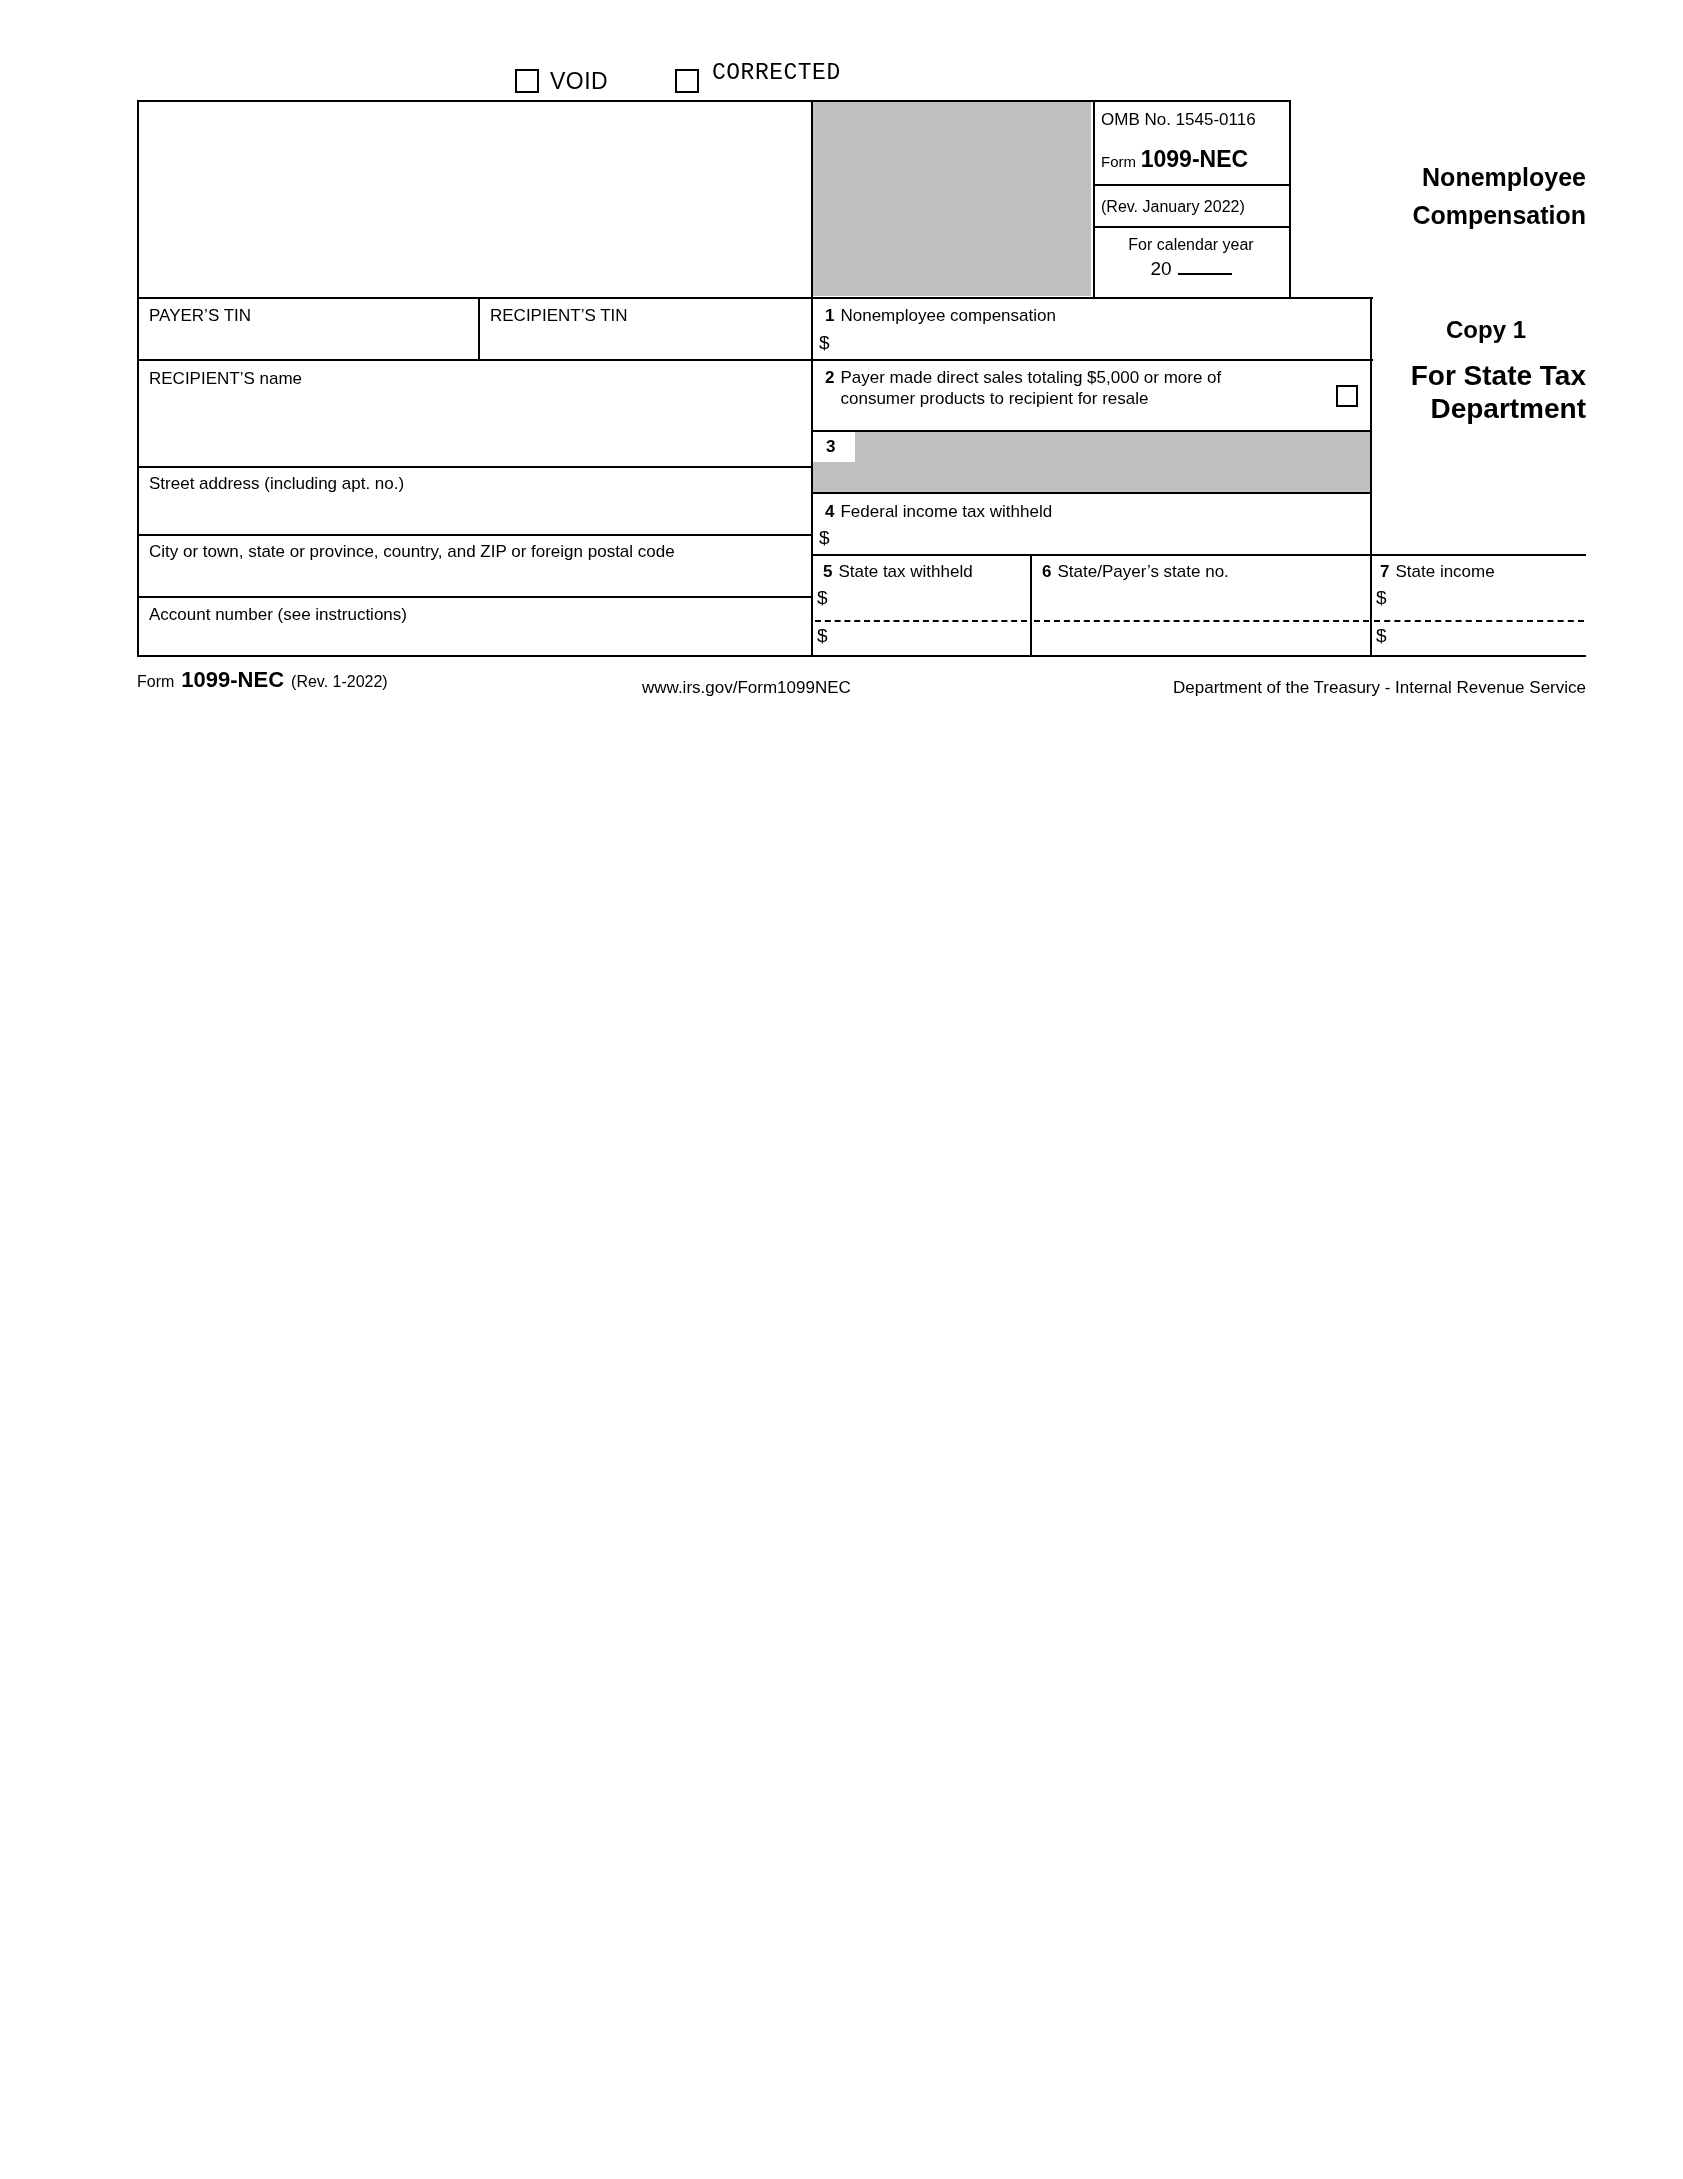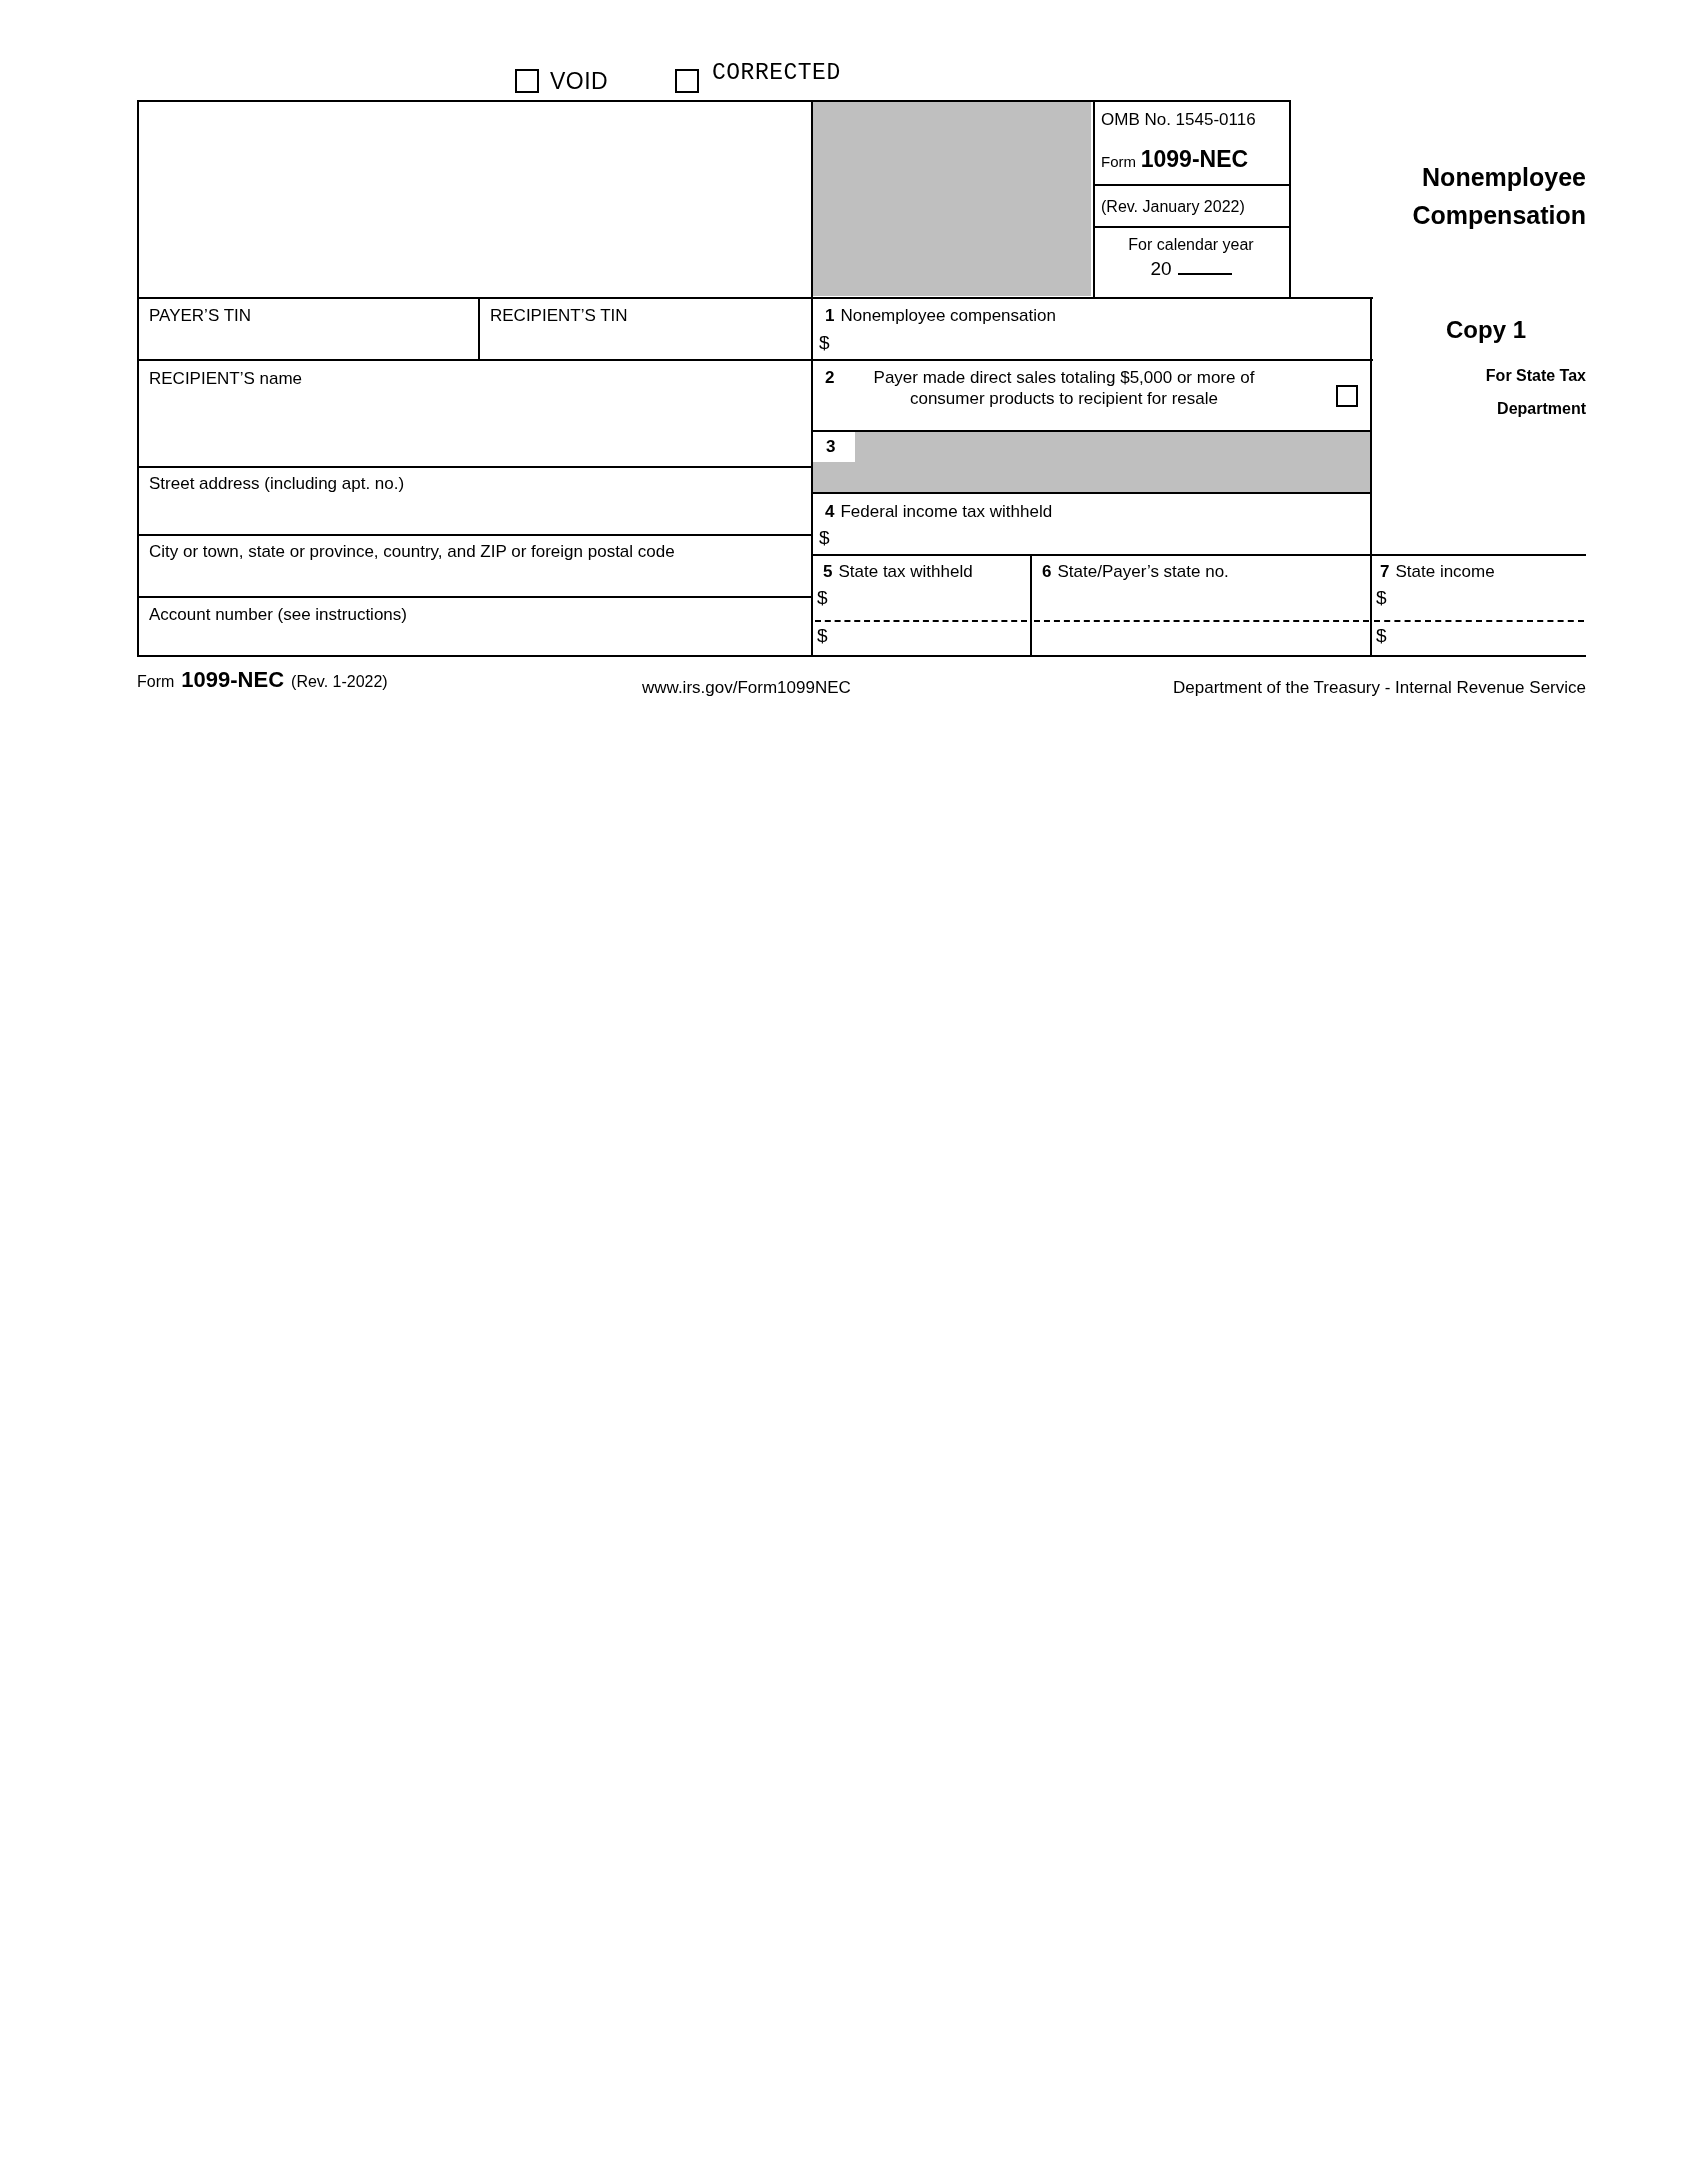--- a/index.html
+++ b/index.html
@@ -25,21 +25,21 @@
   .cb-small { position:absolute; width:22px; height:22px; border:2px solid #000; background:#fff; }
   .cb-label { position:absolute; font-size:23px; letter-spacing:0.5px; }
 
   .right  { text-align:right; }
   .center { text-align:center; }
   .input-area { position:absolute; }
 
   .year-blank { display:inline-block; width:54px; height:20px; border-bottom:2px solid #000; margin-left:6px; vertical-align:baseline; }
   .title    { font-weight:700; font-size:25px; line-height:38px; }
   .copy1    { font-weight:700; font-size:24px;text-align:center; }
-  .forstate { font-weight:700; font-size:16px; line-height:33px; }
+  .forstate { font-weight:700; font-size:28px; line-height:33px; }
   .footer-form { position:absolute; display:flex; align-items:baseline; gap:7px; }
 </style>
 </head>
 <body>
 
 <div class="page">
 
   <div class="cb" style="left:515px;top:69px;"></div>
   <div class="cb-label" style="left:550px;top:68px;">VOID</div>
   <div class="cb" style="left:675px;top:69px;"></div>
@@ -110,21 +110,21 @@
   <div class="t forstate right" style="left:1386px;top:359px;width:200px;">
     <div>For State Tax</div>
     <div>Department</div>
   </div>
 
   <div class="t" style="left:149px;top:368px;">RECIPIENT’S name</div>
   <div class="input-area" style="left:149px;top:392px;width:644px;height:65px;"></div>
 
   <div class="t flexrow" style="left:825px;top:367px;width:500px;">
     <span class="num">2</span>
-    <span style="max-width:447px;text-align:center;">Payer made direct sales totaling $5,000 or more of consumer products to recipient for resale</span>
+    <span style="max-width:447px;">Payer made direct sales totaling $5,000 or more of consumer products to recipient for resale</span>
   </div>
   <div class="cb-small" style="left:1336px;top:385px;"></div>
 
   <div class="t b" style="left:826px;top:436px;">3</div>
 
   <div class="t" style="left:149px;top:473px;">Street address (including apt. no.)</div>
   <div class="input-area" style="left:149px;top:497px;width:644px;height:34px;"></div>
 
   <div class="t flexrow" style="left:825px;top:501px;width:535px;">
     <span class="num">4</span>

